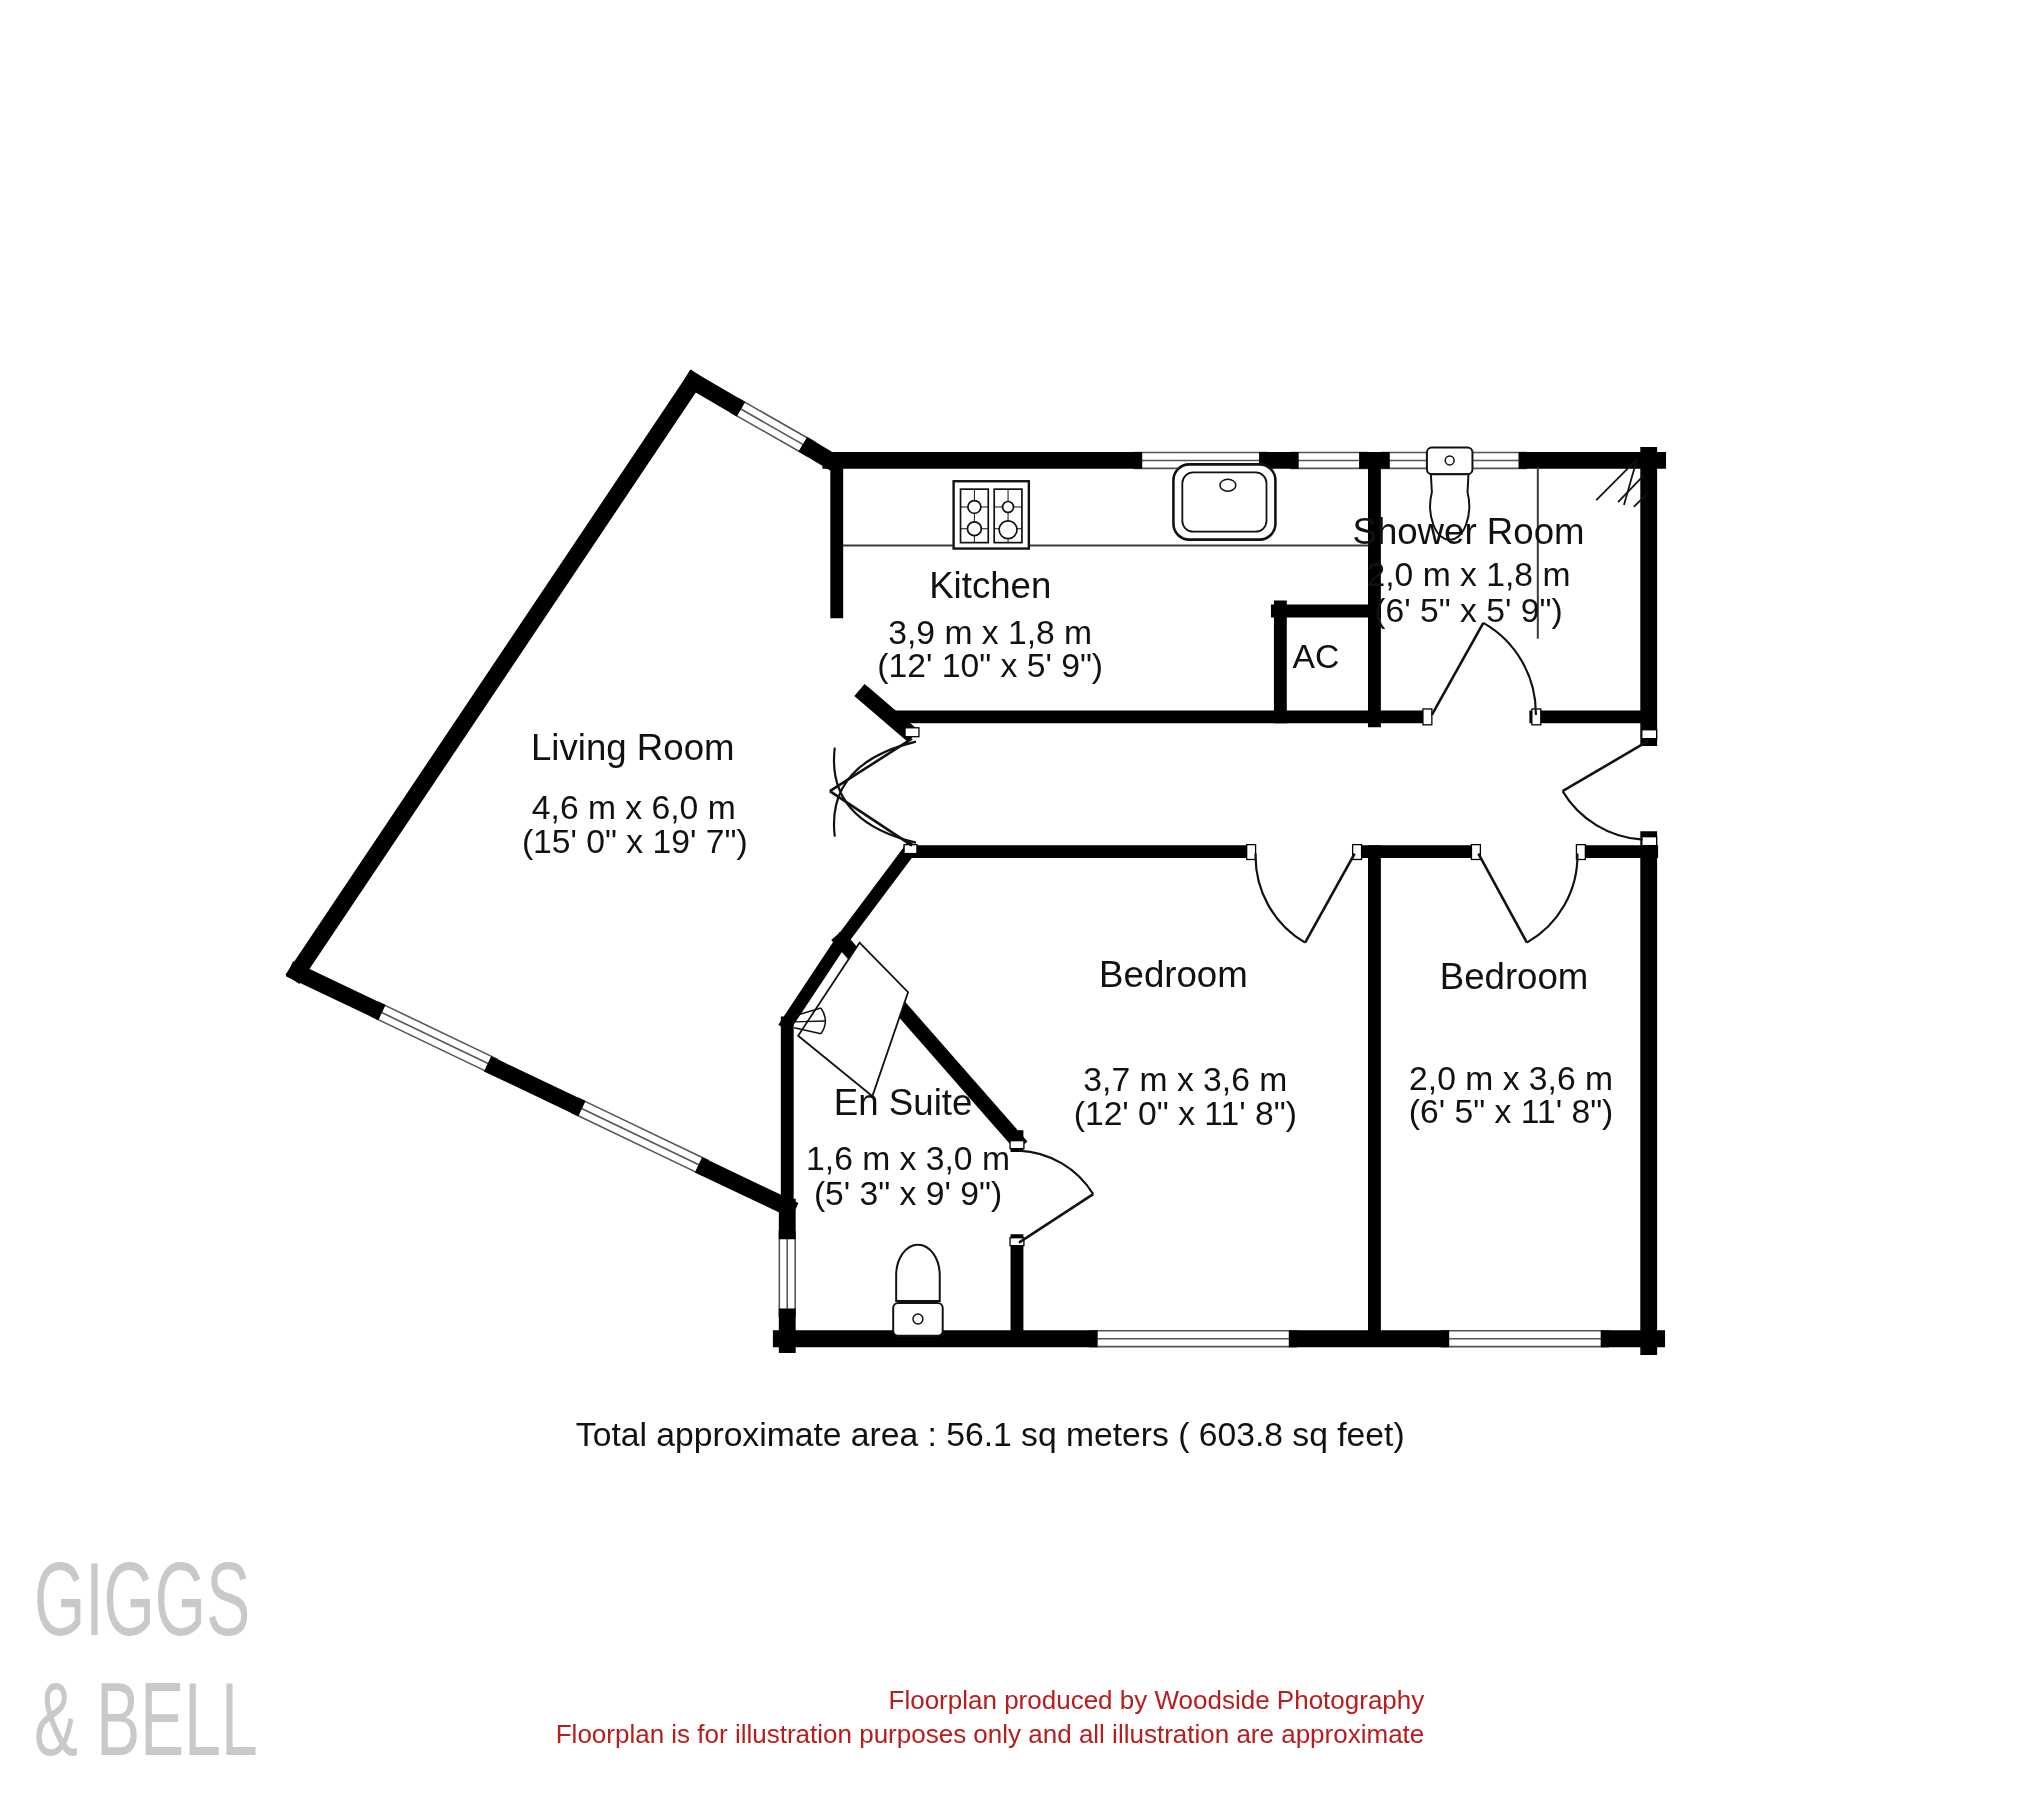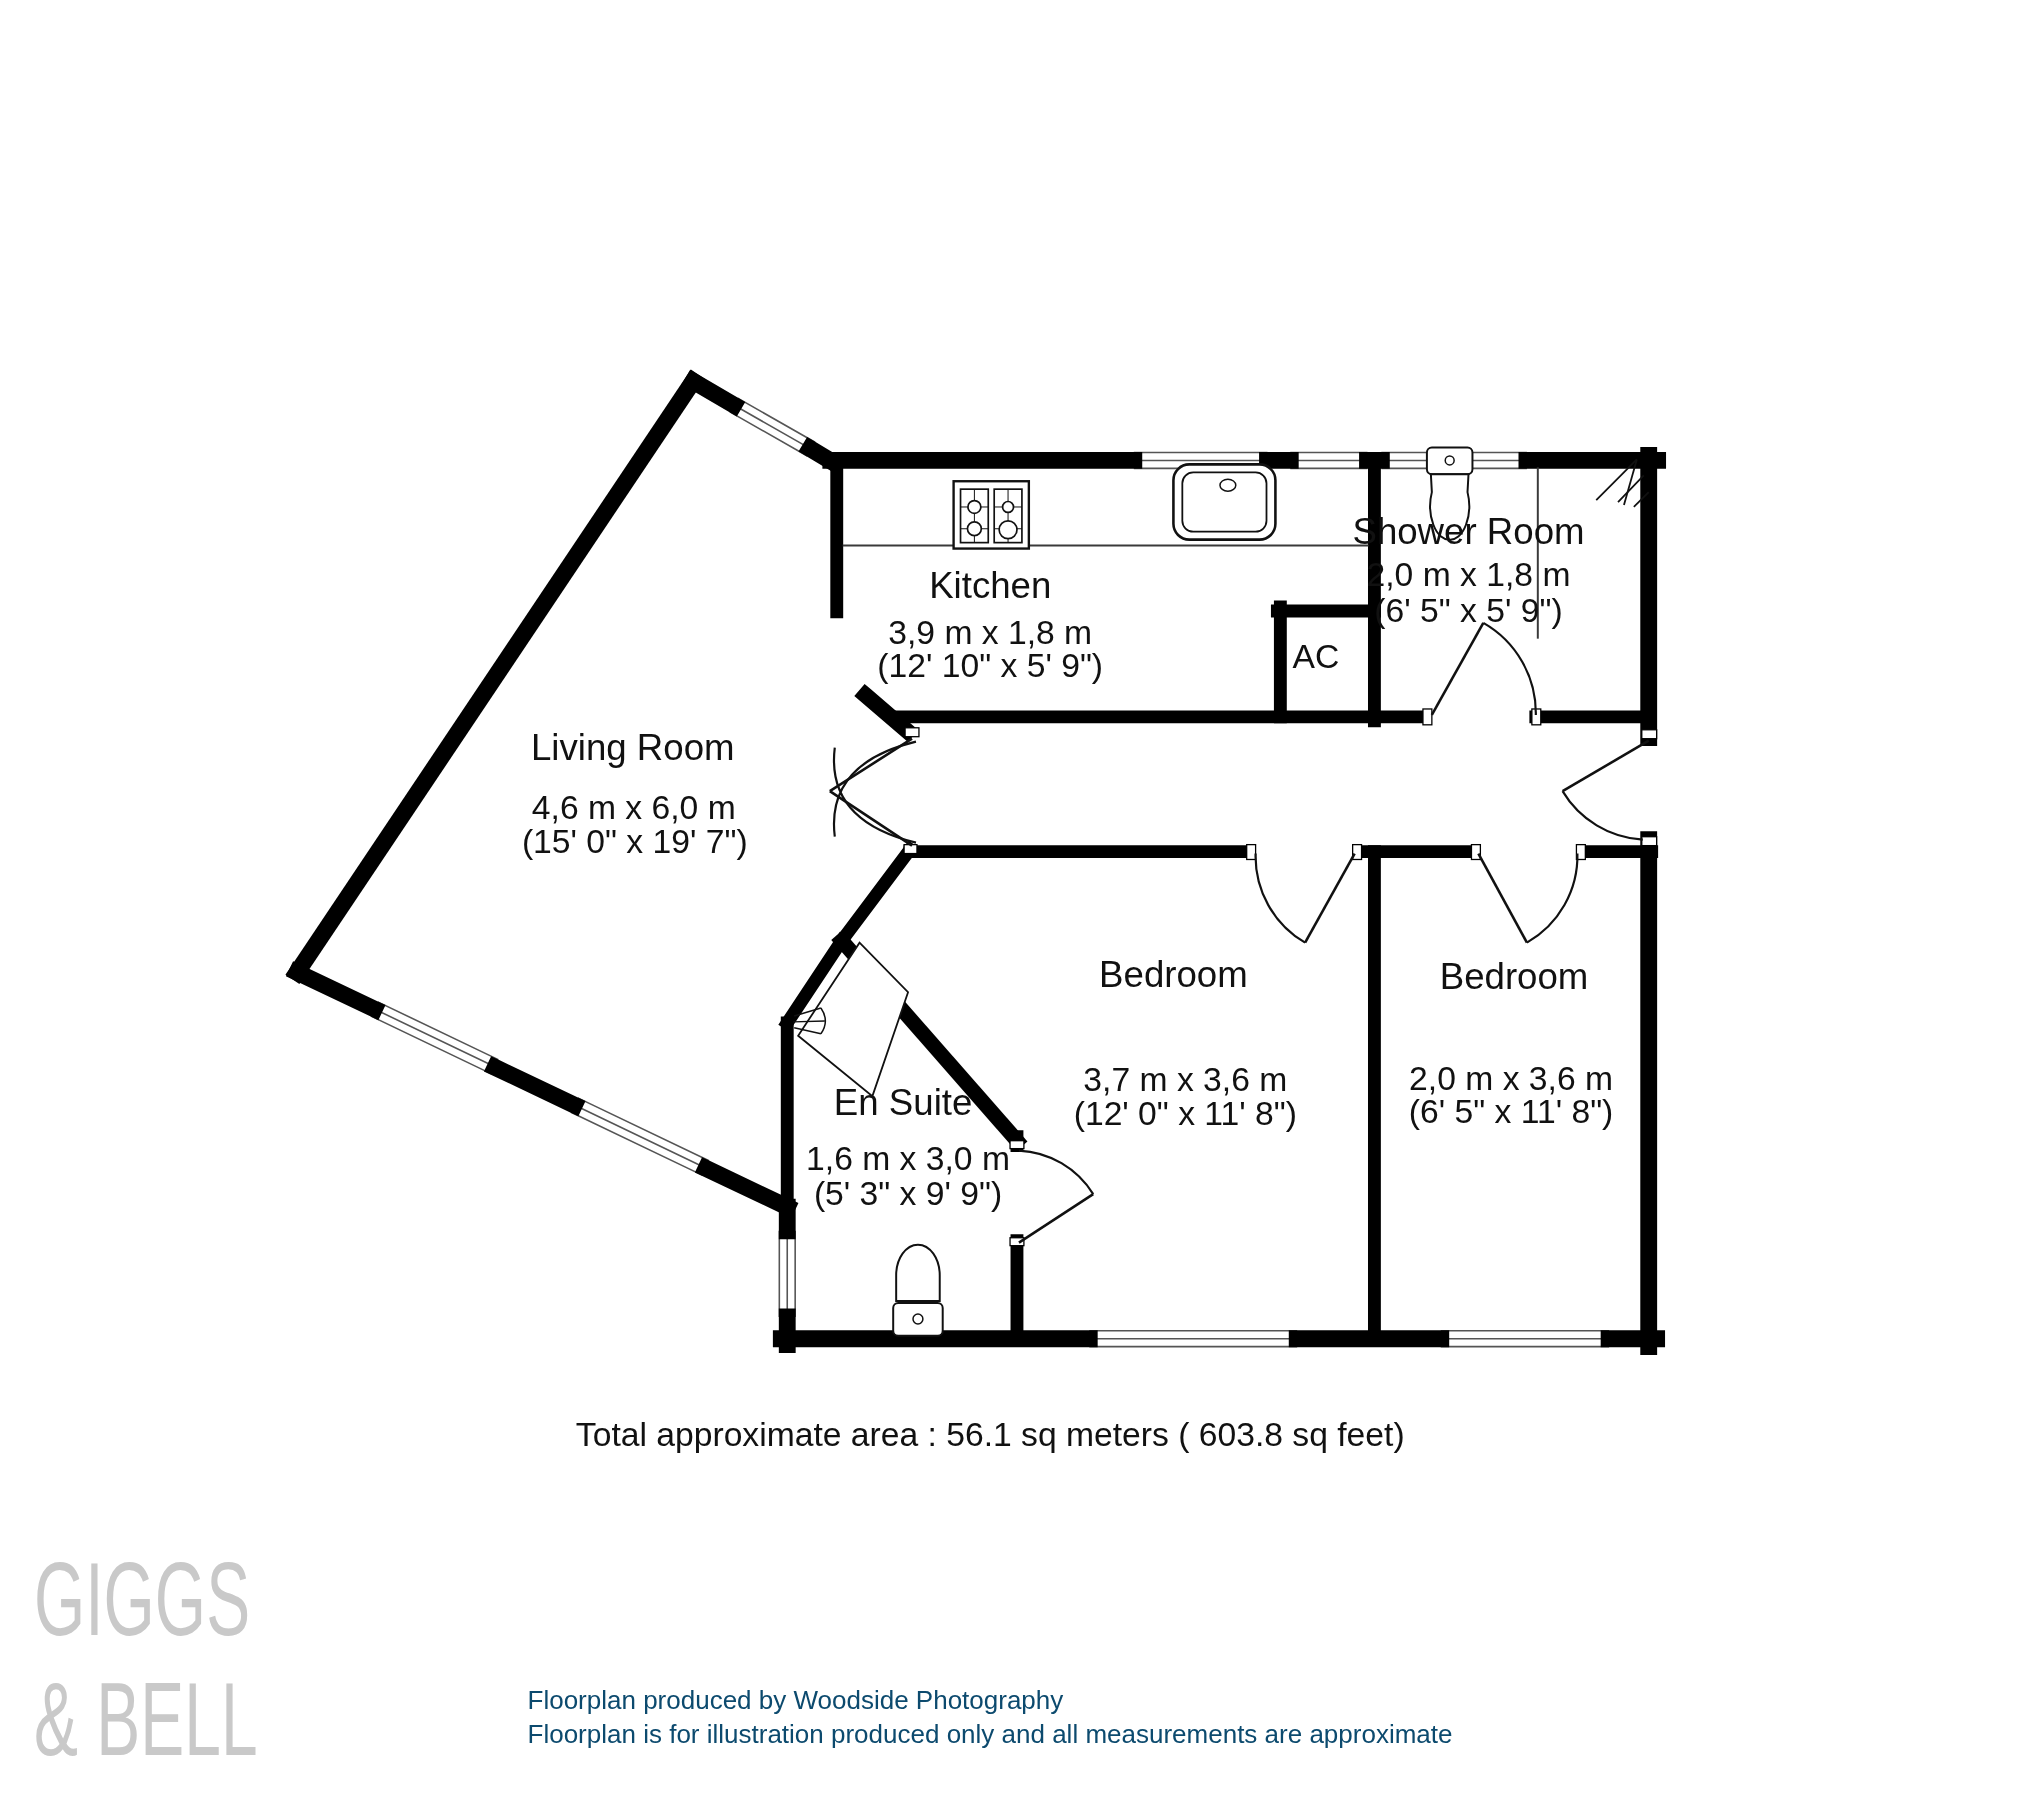--- a/index.html
+++ b/index.html
@@ -6,21 +6,21 @@
   .stage{position:relative;width:2028px;height:1817px;background:#ffffff;overflow:hidden;
          font-family:"Liberation Sans", sans-serif;}
   svg text{font-family:"Liberation Sans", sans-serif;fill:#111;text-anchor:middle;}
   .room-name{font-size:37px;}
   .room-dim{font-size:34px;}
   .ac-label{font-size:34px;}
   .total-label{font-size:34px;}
   .logo{position:absolute;left:34px;top:1540px;color:#c9c9c9;font-size:103px;line-height:120px;
         transform:scaleX(0.64);transform-origin:0 0;white-space:nowrap;}
   .footer{position:absolute;left:990px;top:1683px;transform:translateX(-50%);
-          text-align:left;color:#0c4a6e;font-size:26px;line-height:34px;white-space:nowrap;}
+          text-align:right;color:#b91c1c;font-size:26px;line-height:34px;white-space:nowrap;}
 </style>
 </head>
 <body>
 
 <div class="stage">
 
 <svg width="2028" height="1817" viewBox="0 0 2048 1835">
 
   <g stroke="#555" stroke-width="1.6">
 
@@ -220,17 +220,17 @@
 
   
   <div class="logo">
     <div>GIGGS</div>
     <div>&amp; BELL</div>
   </div>
 
   
   <div class="footer">
     <div>Floorplan produced by Woodside Photography</div>
-    <div>Floorplan is for illustration produced only and all measurements are approximate</div>
+    <div>Floorplan is for illustration purposes only and all illustration are approximate</div>
   </div>
 
 </div>
 
 
 </body></html>

